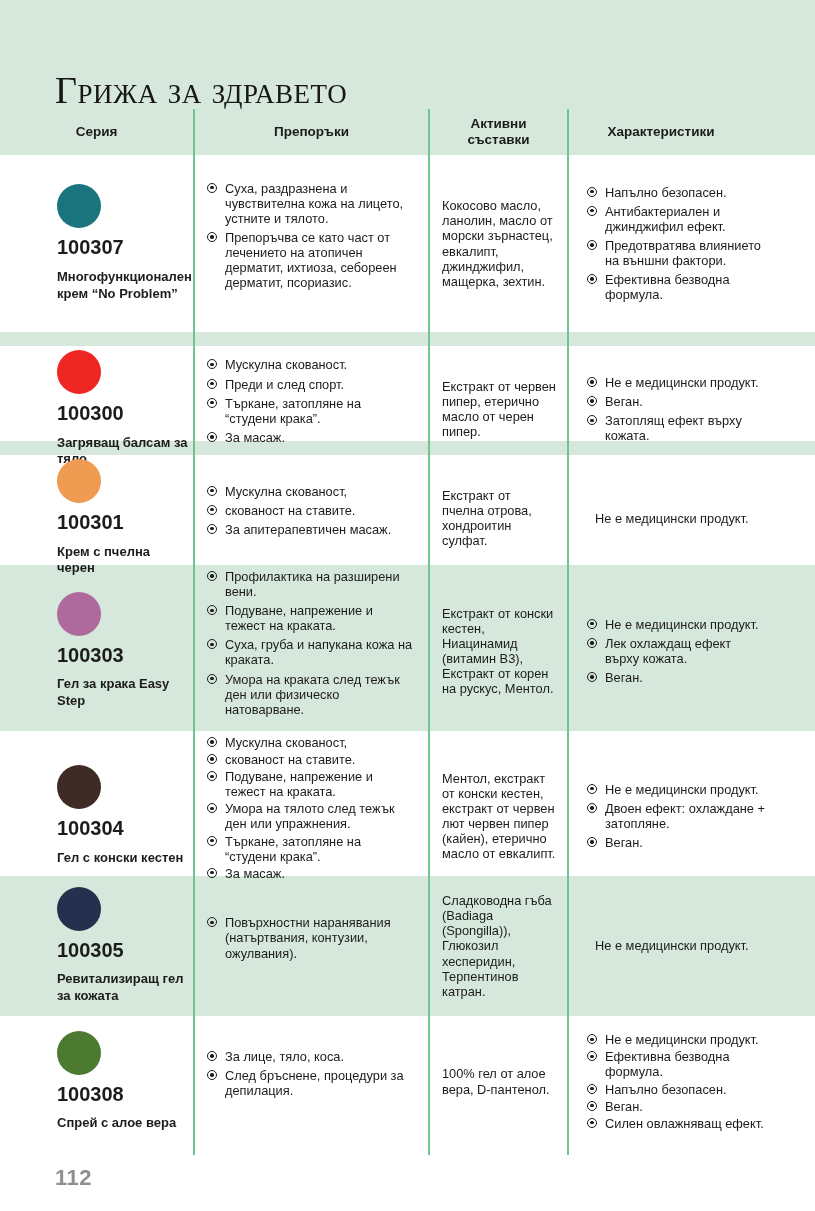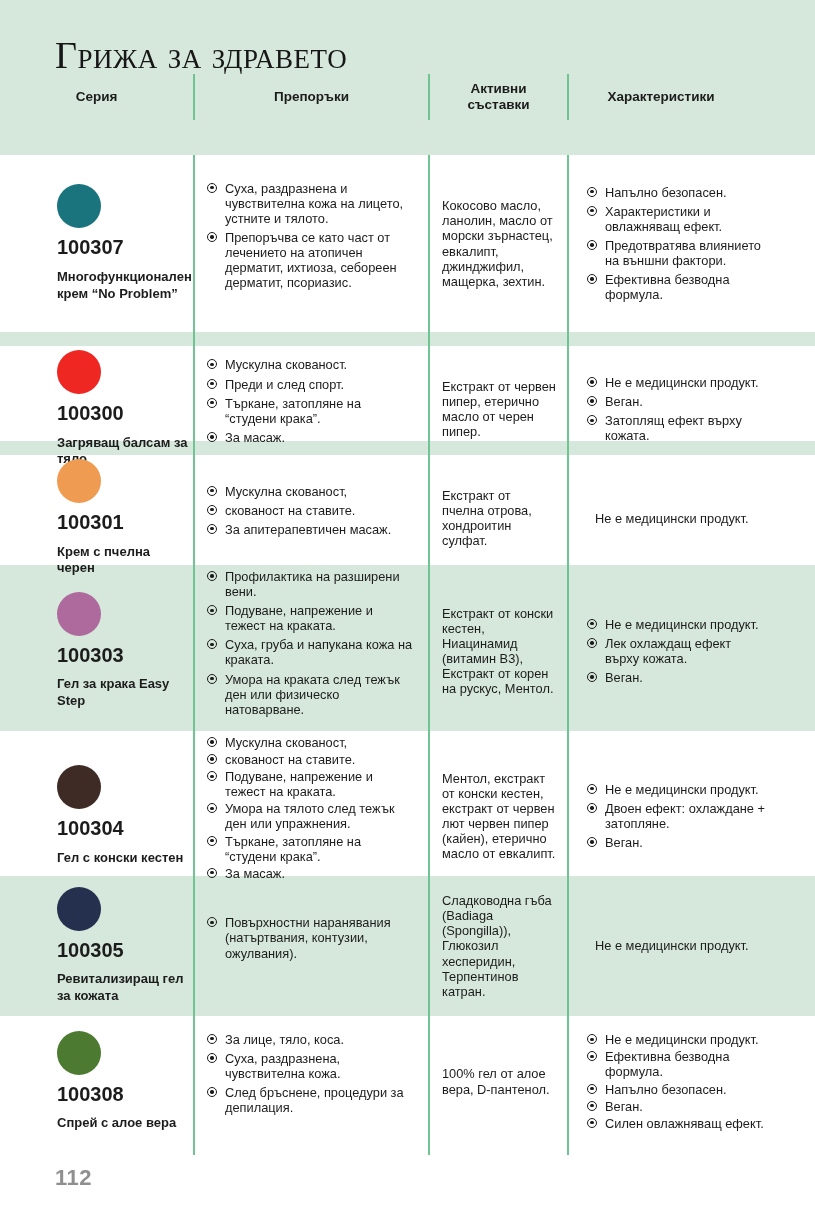--- a/index.html
+++ b/index.html
@@ -6,21 +6,21 @@
     --bg-green:#d6e8db;
     --line-green:#70c392;
     --ink:#1c1c1c;
   }
   *{box-sizing:border-box;margin:0;padding:0;}
   html,body{background:#ffffff;}
   body{font-family:"Liberation Sans",sans-serif;color:var(--ink);}
   .page{width:815px;height:1211px;background:#ffffff;overflow:hidden;position:relative;}
 
   
-  .top{height:155px;background:var(--bg-green);display:flex;flex-direction:column;justify-content:flex-start;}
+  .top{height:155px;background:var(--bg-green);display:flex;flex-direction:column;justify-content:flex-end;}
   .title{font-family:"Liberation Serif",serif;font-variant:small-caps;font-weight:500;
          font-size:38px;letter-spacing:.5px;color:#171717;padding:36px 0 0 55px;line-height:1;}
 
   .grid{display:grid;grid-template-columns:193px 235px 139px 248px;}
   .hdr{height:46px;}
   .hdr .hcell{display:flex;align-items:center;justify-content:center;text-align:center;
               font-weight:bold;font-size:13.5px;line-height:1.15;}
   .hdr .hcell.b,.cell.b{border-left:2px solid var(--line-green);}
   .hdr .hcell:last-child{padding-right:62px;}
 
@@ -86,21 +86,21 @@
     <div class="cell c3 b">
       <div>Кокосово масло, ланолин, масло от морски зърнастец, евкалипт, джинджифил, мащерка, зехтин.</div>
     </div>
     <div class="cell c4 b">
       <div class="li">
           <span class="dot"></span>
           <span>Напълно безопасен.</span>
         </div>
       <div class="li">
           <span class="dot"></span>
-          <span>Характеристики и овлажняващ ефект.</span>
+          <span>Антибактериален и джинджифил ефект.</span>
         </div>
       <div class="li">
           <span class="dot"></span>
           <span>Предотвратява влиянието на външни фактори.</span>
         </div>
       <div class="li">
           <span class="dot"></span>
           <span>Ефективна безводна формула.</span>
         </div>
     </div>
@@ -311,24 +311,20 @@
       <div class="code">100308</div>
       <div class="pname">Спрей с алое вера</div>
     </div>
     <div class="cell c2 b">
       <div class="li">
           <span class="dot"></span>
           <span>За лице, тяло, коса.</span>
         </div>
       <div class="li">
           <span class="dot"></span>
-          <span>Суха, раздразнена, чувствителна кожа.</span>
-        </div>
-      <div class="li">
-          <span class="dot"></span>
           <span>След бръснене, процедури за депилация.</span>
         </div>
     </div>
     <div class="cell c3 b">
       <div>100% гел от алое вера, D-пантенол.</div>
     </div>
     <div class="cell c4 b" style="gap:2px;">
       <div class="li">
           <span class="dot"></span>
           <span>Не е медицински продукт.</span>

